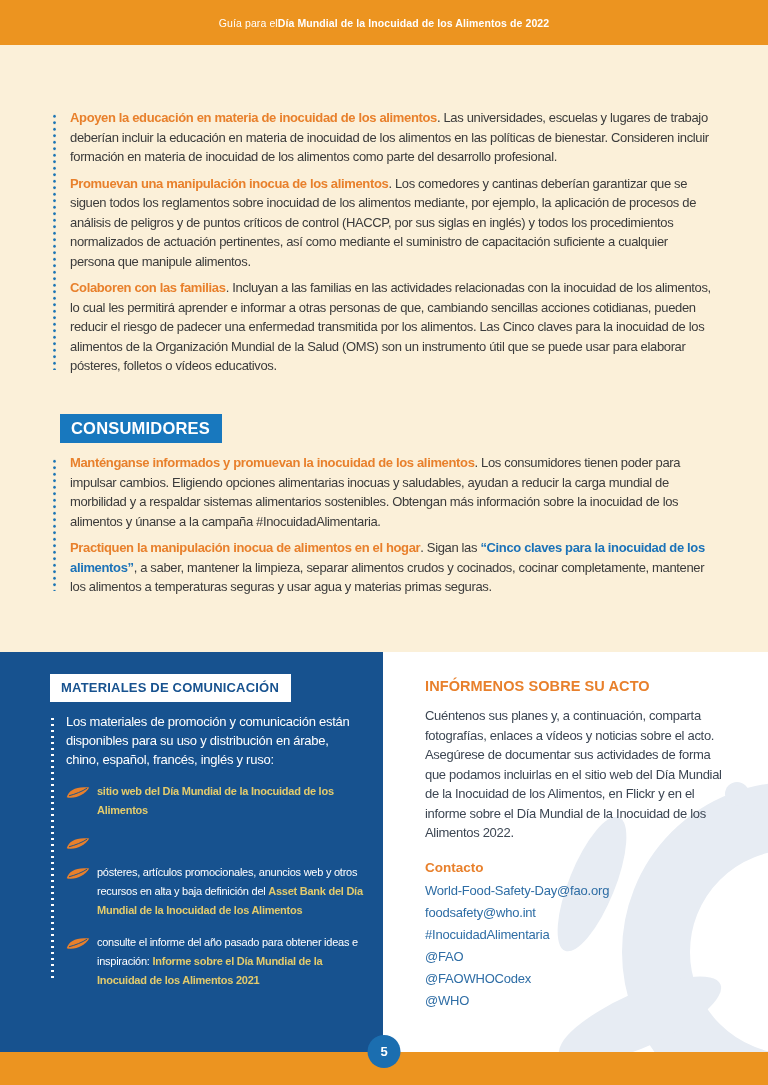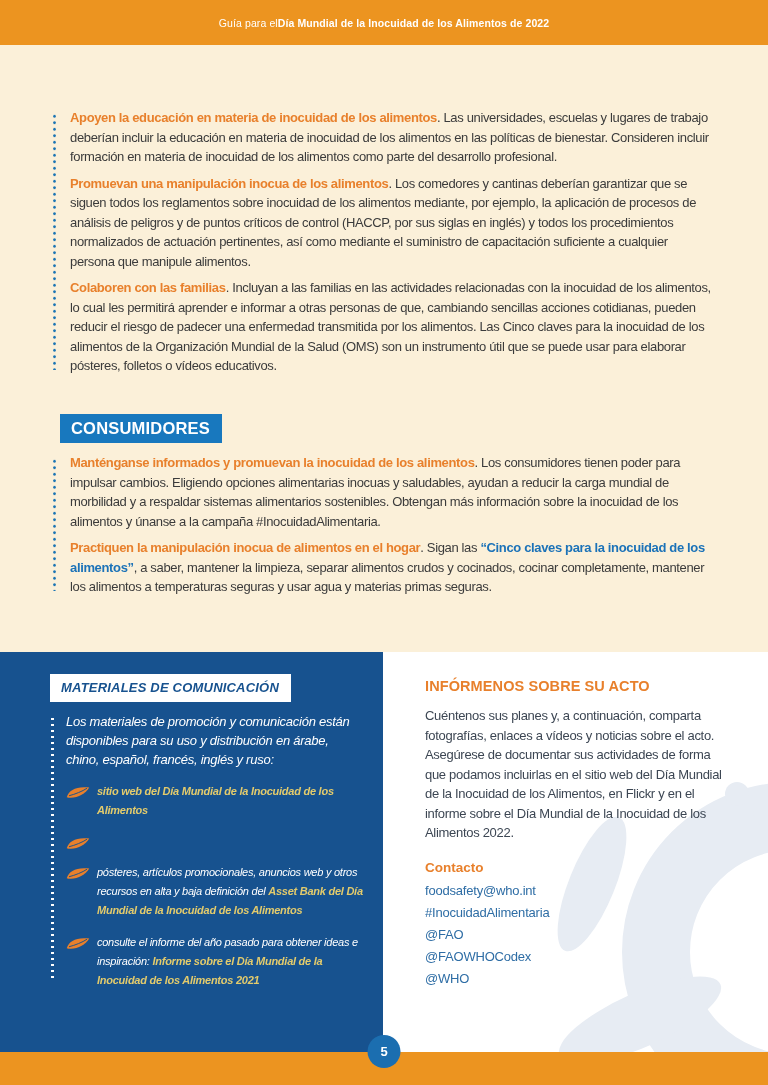--- a/index.html
+++ b/index.html
@@ -40,21 +40,21 @@
   .lead{color:#E8802C;font-weight:bold;text-align:center;}
   .hl{color:#1B72B8;font-weight:bold;}
   .sec2{margin-top:38px;}
 
   
   .bottom{flex:0 0 auto;position:relative;height:400px;background:#ffffff;overflow:hidden;}
   .deco{position:absolute;left:0;top:0;pointer-events:none;}
 
   .materials{
     position:absolute;left:0;top:0;width:383px;height:400px;box-sizing:border-box;
-    background:#17528F;padding:22px 18px 0 50px;font-style:italic;
+    background:#17528F;padding:22px 18px 0 50px;
   }
   .materials-title{
     display:inline-block;background:#ffffff;color:#17528F;font-weight:bold;
     font-size:13px;line-height:1;padding:7px 12px 8px 11px;letter-spacing:.2px;
   }
   .materials-body{position:relative;padding-left:16px;margin-top:10px;}
   .materials-body::before{
     content:"";position:absolute;left:1px;top:4px;bottom:8px;width:3px;
     background-image:radial-gradient(circle,#ffffff 1.15px,rgba(0,0,0,0) 1.35px);
     background-size:3px 6px;background-repeat:repeat-y;
@@ -159,20 +159,21 @@
         </div>
 
       </div>
     </div>
 
     <div class="inform">
       <div class="inform-title">INFÓRMENOS SOBRE SU ACTO</div>
       <p class="inform-body">Cuéntenos sus planes y, a continuación, comparta fotografías, enlaces a vídeos y noticias sobre el acto. Asegúrese de documentar sus actividades de forma que podamos incluirlas en el sitio web del Día Mundial de la Inocuidad de los Alimentos, en Flickr y en el informe sobre el Día Mundial de la Inocuidad de los Alimentos 2022.</p>
 
       <div class="sub-label">Contacto</div>
+      <div class="link-line">World-Food-Safety-Day@fao.org</div>
       <div class="link-line">foodsafety@who.int</div>
 
       <div class="link-line">#InocuidadAlimentaria</div>
       <div class="link-line">@FAO</div>
       <div class="link-line">@FAOWHOCodex</div>
       <div class="link-line">@WHO</div>
     </div>
 
   </section>
 

